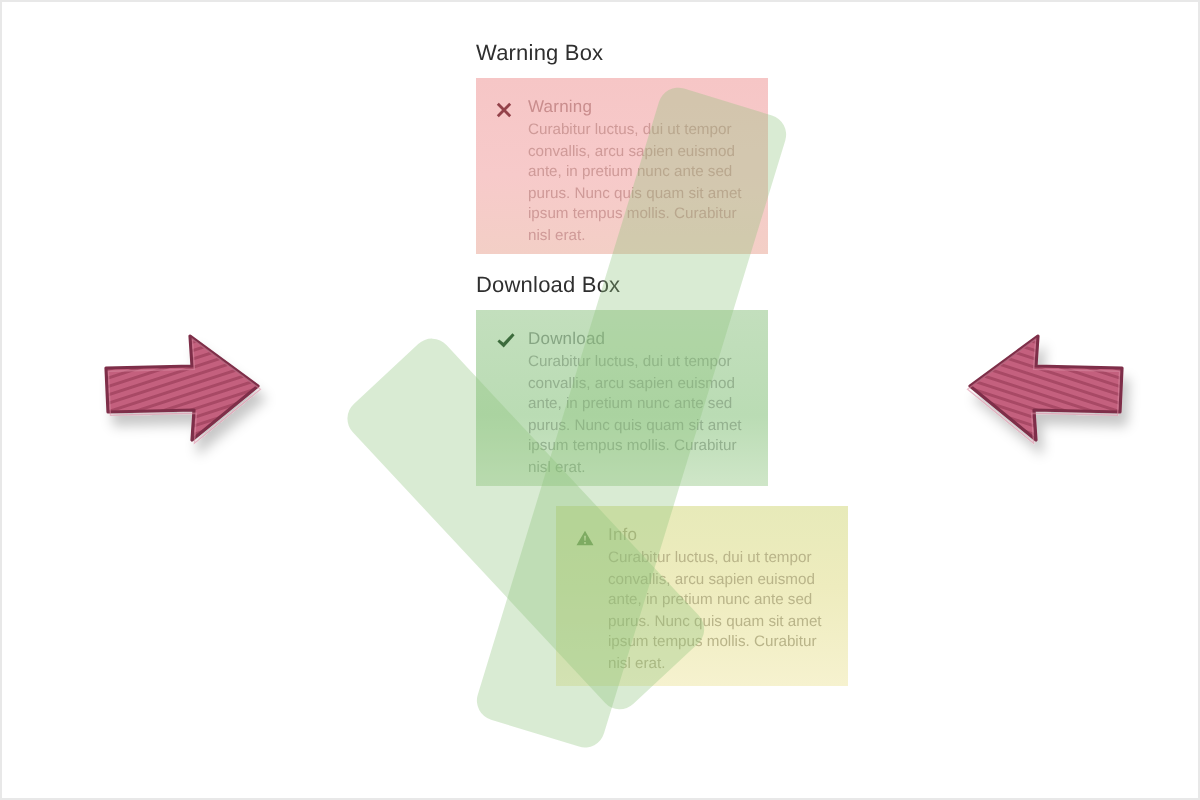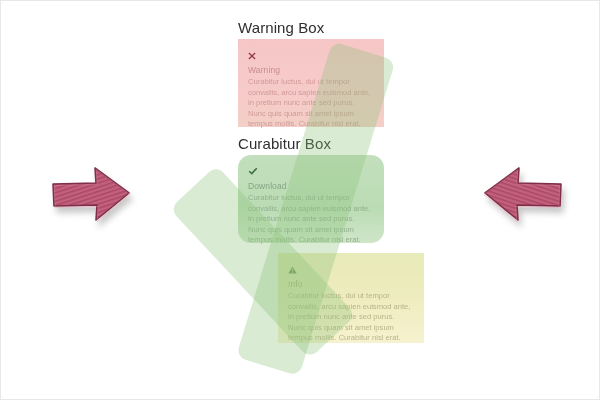--- a/index.html
+++ b/index.html
@@ -18,36 +18,35 @@
     overflow:hidden;
   }
 
   
   .boxes{
     position:absolute;
     left:237px; top:20px;
     width:146px;
   }
   .box-label{
-    font-size:15px;
+    font-size:11px;
     color:#2f2f2f;
     letter-spacing:.1px;
     line-height:13px;
     margin:0 0 5px 0;
     white-space:nowrap;
   }
   .alert{
     position:relative;
     width:146px;
     box-sizing:border-box;
     padding:9px 10px 11px 10px;
     display:flex;
     align-items:flex-start;
     margin-bottom:10px;
-    flex-direction:column;
   }
   .alert .ico{
     width:16px;
     flex:0 0 16px;
     margin-top:1px;
     text-align:left;
     line-height:11px;
   }
   .alert .body{flex:1 1 auto;min-width:0;}
   .alert .head{
@@ -68,21 +67,20 @@
     background:linear-gradient(180deg,#f6c6c6 0%,#f7caca 55%,#f3cfc6 100%);
   }
   .alert-warning .head{color:#c98d8d;}
   .alert-warning .txt{color:#cf9a98;}
   .alert-warning .ico svg{fill:#93424a;}
 
   
   .alert-download{
     height:88px;
     background:linear-gradient(180deg,#c3dfbd 0%,#badcb4 60%,#cfe6c8 100%);
-    border-radius:13px;
   }
   .alert-download .head{color:#86a583;}
   .alert-download .txt{color:#93b08e;}
   .alert-download .ico svg{fill:#3c6b3c;}
 
   
   .alert-info{
     height:90px;
     background:linear-gradient(180deg,#e7eab9 0%,#eeecbe 45%,#f6f2cf 100%);
     margin-left:40px;
@@ -137,21 +135,21 @@
         <svg viewBox="0 0 12 12" width="8" height="8" aria-hidden="true">
           <path d="M2.1 0.6 L0.6 2.1 L4.5 6 L0.6 9.9 L2.1 11.4 L6 7.5 L9.9 11.4 L11.4 9.9 L7.5 6 L11.4 2.1 L9.9 0.6 L6 4.5 Z"></path>
         </svg>
       </span>
       <div class="body">
         <div class="head">Warning</div>
         <div class="txt">Curabitur luctus, dui ut tempor convallis, arcu sapien euismod ante, in pretium nunc ante sed purus. Nunc quis quam sit amet ipsum tempus mollis. Curabitur nisl erat.</div>
       </div>
     </div>
 
-    <div class="box-label">Curabitur Box</div>
+    <div class="box-label">Download Box</div>
     <div class="alert alert-download">
       <span class="ico">
         <svg viewBox="0 0 14 12" width="10" height="9" aria-hidden="true">
           <path d="M1 6.4 L2.3 4.9 L5.2 7.3 L11.5 0.6 L13 2.0 L5.4 10.6 Z"></path>
         </svg>
       </span>
       <div class="body">
         <div class="head">Download</div>
         <div class="txt">Curabitur luctus, dui ut tempor convallis, arcu sapien euismod ante, in pretium nunc ante sed purus. Nunc quis quam sit amet ipsum tempus mollis. Curabitur nisl erat.</div>
       </div>

